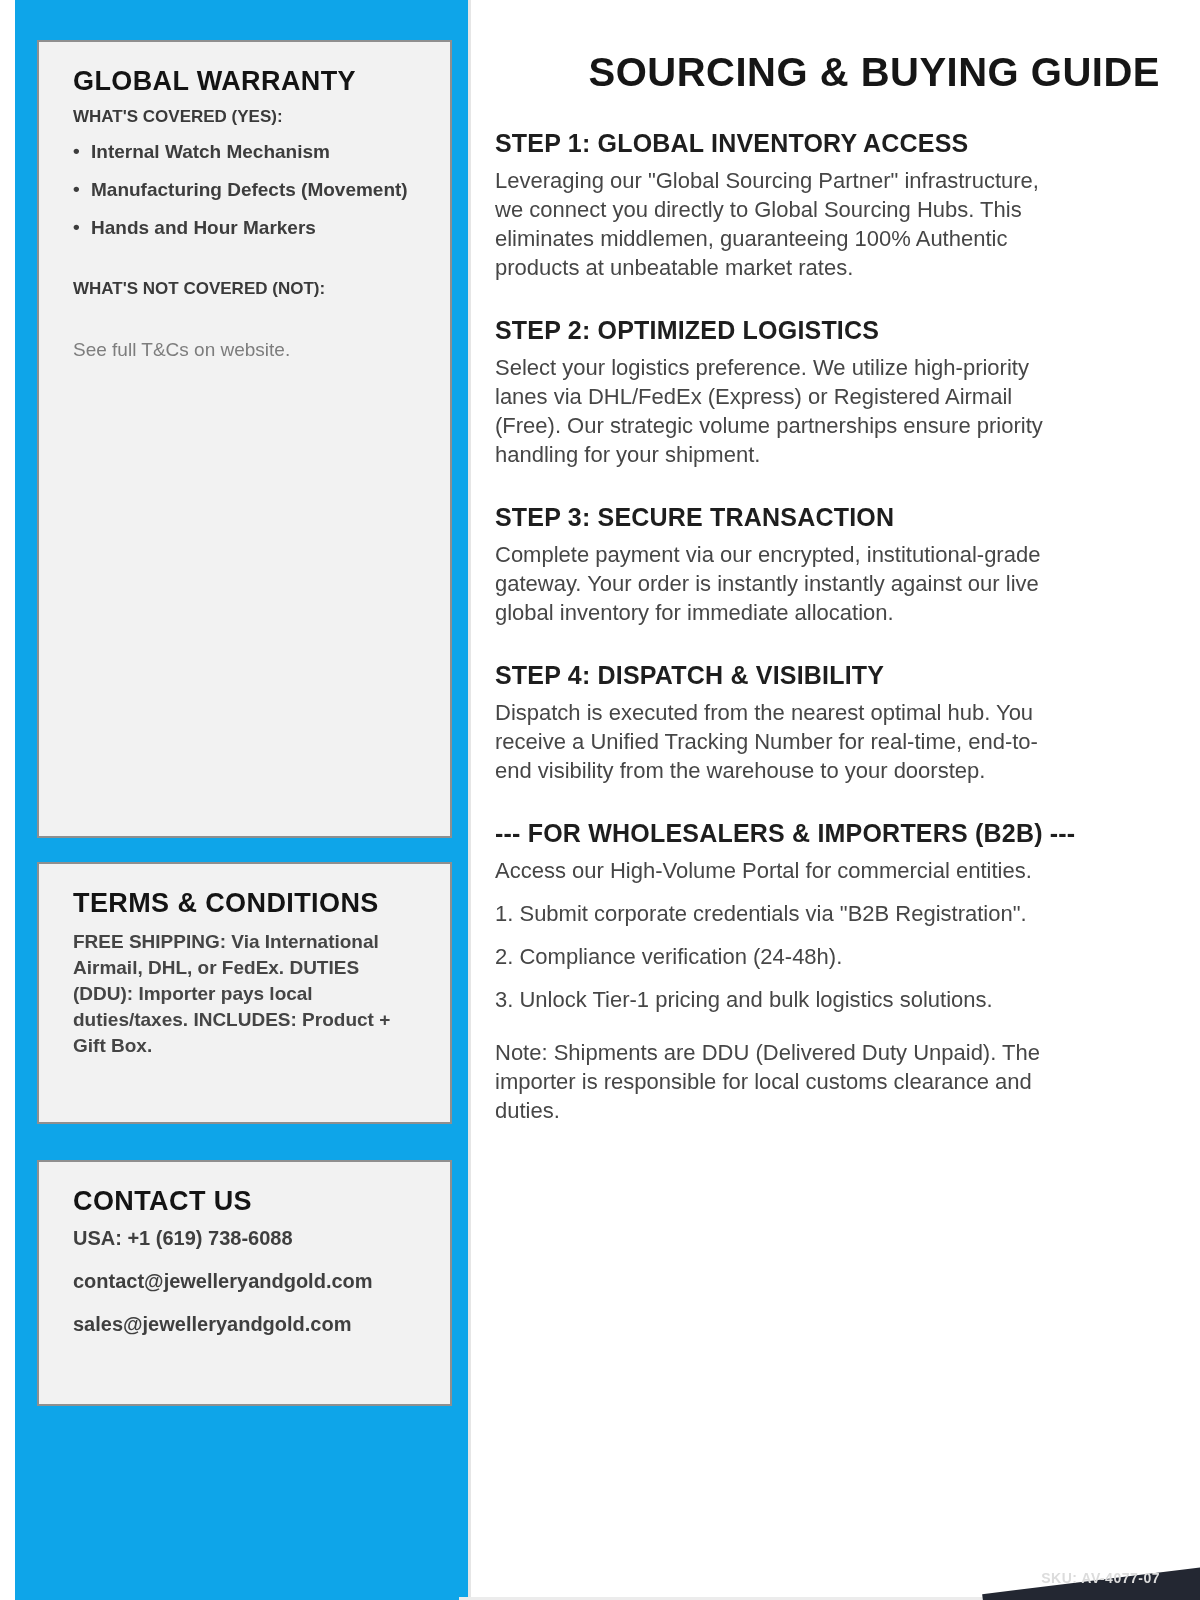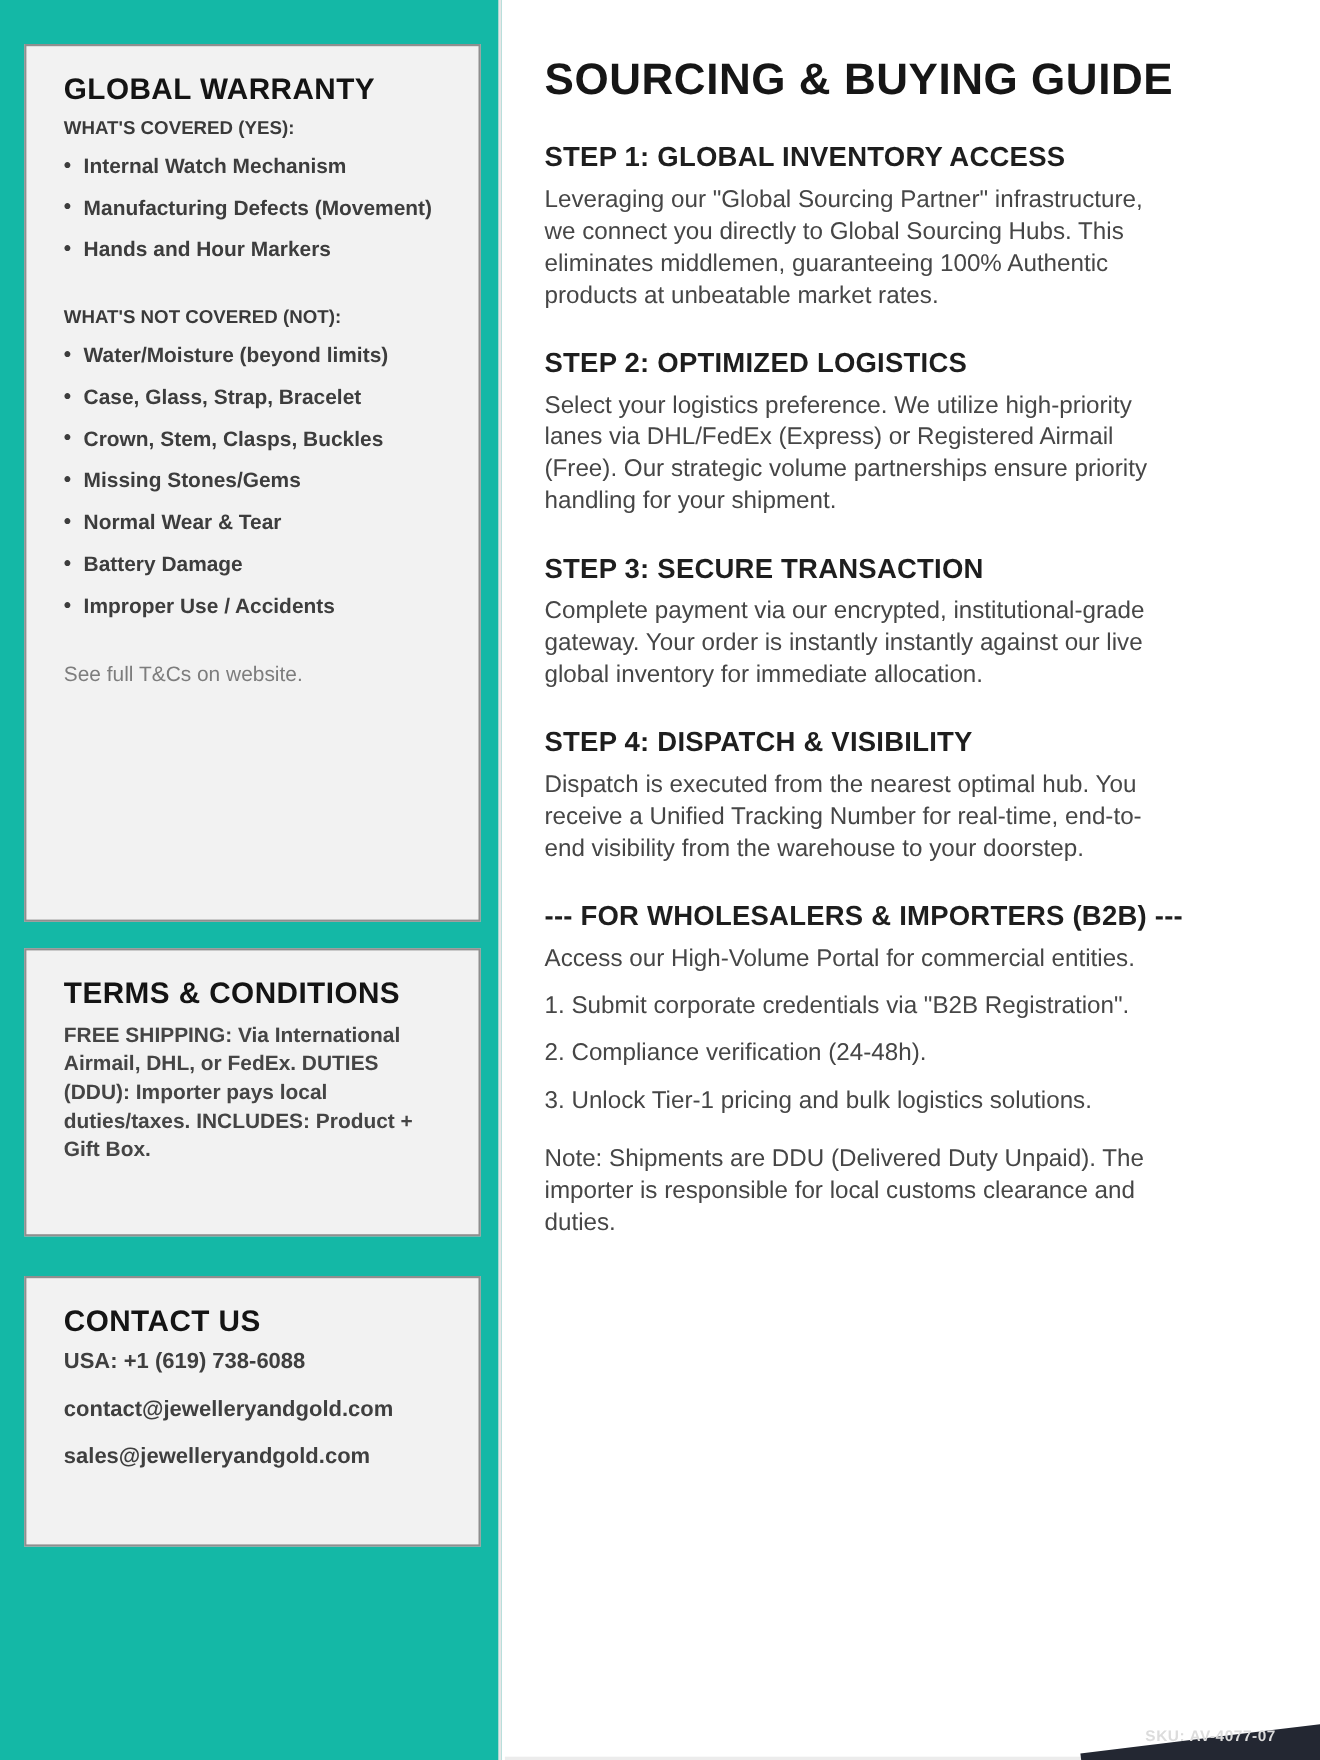--- a/index.html
+++ b/index.html
@@ -7,23 +7,23 @@
     width:1200px;height:1600px;
     background:#ffffff;
     font-family:"Liberation Sans", sans-serif;
     position:relative;
     overflow:hidden;
     color:#333;
   }
 
   
   .sidebar{
-    position:absolute;left:0;top:0;
+    position:absolute;left:15px;top:0;
     width:456px;height:1600px;
-    background:#14b8a6;
+    background:#0ea5e9;
     border-right:3px solid #e6e6e6;
     box-sizing:border-box;
     padding:40px 16px 0 22px;
   }
   .panel{
     border:2px solid #8f8f8f;
     background:#f2f2f2;
     box-sizing:border-box;
     padding:24px 34px;
   }
@@ -86,21 +86,21 @@
 
   
   .main{
     position:absolute;left:459px;top:0;
     width:741px;height:1600px;
     box-sizing:border-box;
     padding:50px 40px 0 36px;
   }
   .main-title{
     margin:0 0 34px 0;
-    text-align:left;
+    text-align:right;
     font-size:40px;
     font-weight:800;
     letter-spacing:.5px;
     color:#161616;
   }
   .guide-section h3{
     margin:34px 0 8px 0;
     font-size:25px;
     font-weight:700;
     letter-spacing:.2px;
@@ -145,29 +145,20 @@
 
   <section class="panel panel-warranty">
     <h2>GLOBAL WARRANTY</h2>
     <p class="sub-head">WHAT'S COVERED (YES):</p>
     <ul class="bullet-list">
         <li>Internal Watch Mechanism</li>
         <li>Manufacturing Defects (Movement)</li>
         <li>Hands and Hour Markers</li>
       </ul>
     <p class="sub-head second">WHAT'S NOT COVERED (NOT):</p>
-    <ul class="bullet-list">
-        <li>Water/Moisture (beyond limits)</li>
-        <li>Case, Glass, Strap, Bracelet</li>
-        <li>Crown, Stem, Clasps, Buckles</li>
-        <li>Missing Stones/Gems</li>
-        <li>Normal Wear &amp; Tear</li>
-        <li>Battery Damage</li>
-        <li>Improper Use / Accidents</li>
-      </ul>
     <p class="footnote">See full T&amp;Cs on website.</p>
   </section>
 
   <section class="panel panel-terms">
     <h2>TERMS &amp; CONDITIONS</h2>
     <p class="terms-body">FREE SHIPPING: Via International Airmail, DHL, or FedEx.  DUTIES (DDU): Importer pays local duties/taxes.  INCLUDES: Product + Gift Box.</p>
   </section>
 
   <section class="panel panel-contact">
     <h2>CONTACT US</h2>

